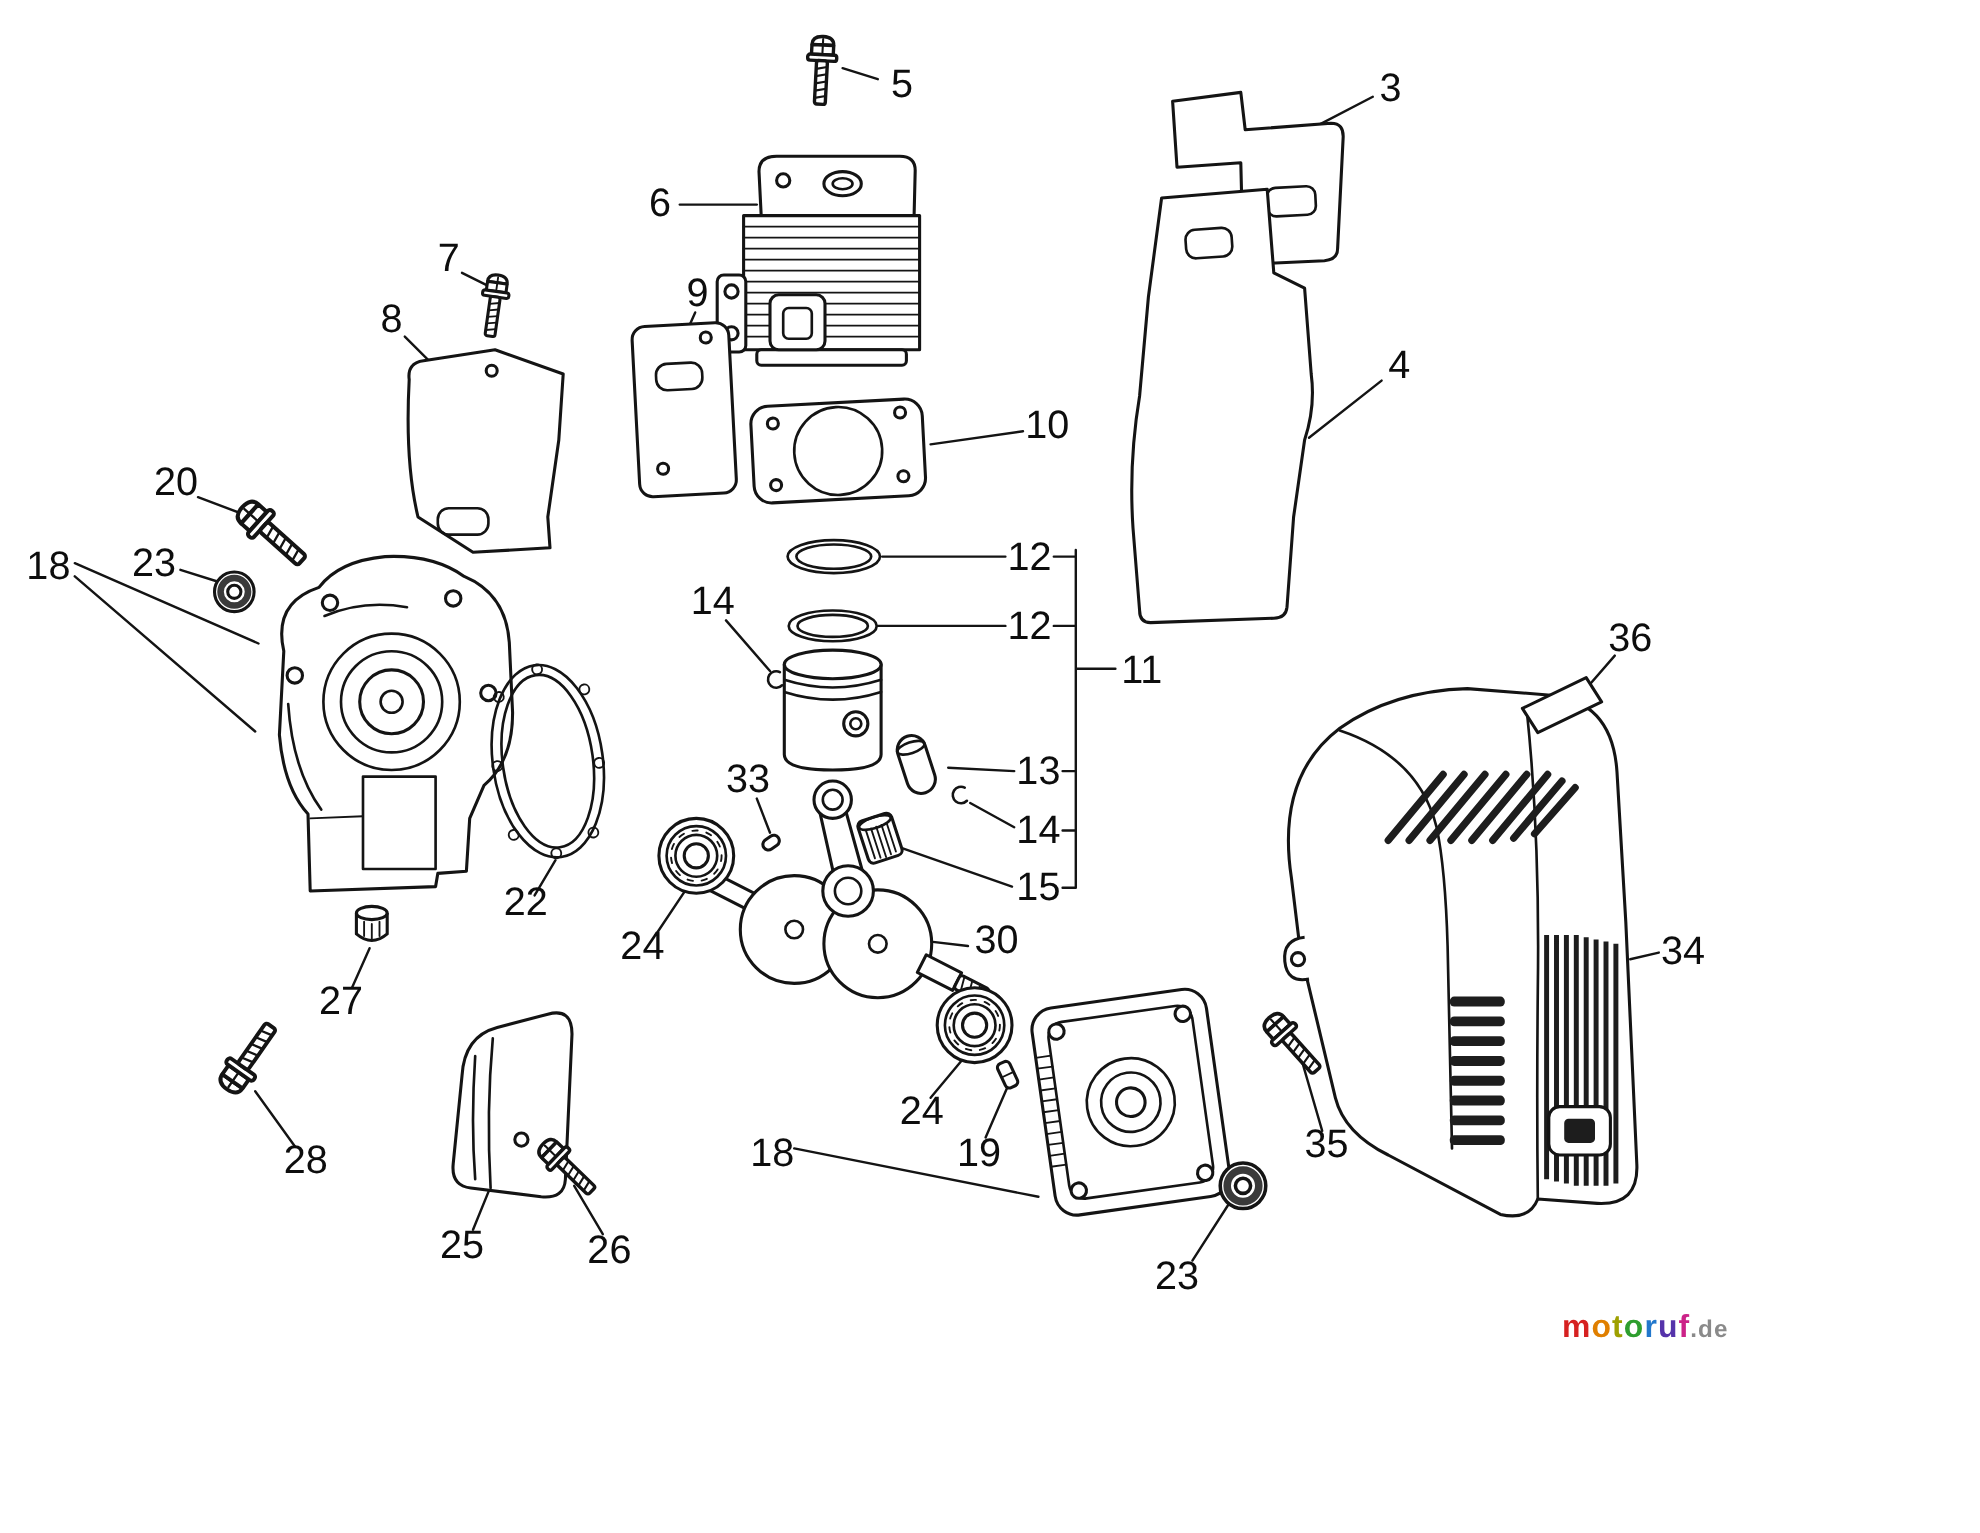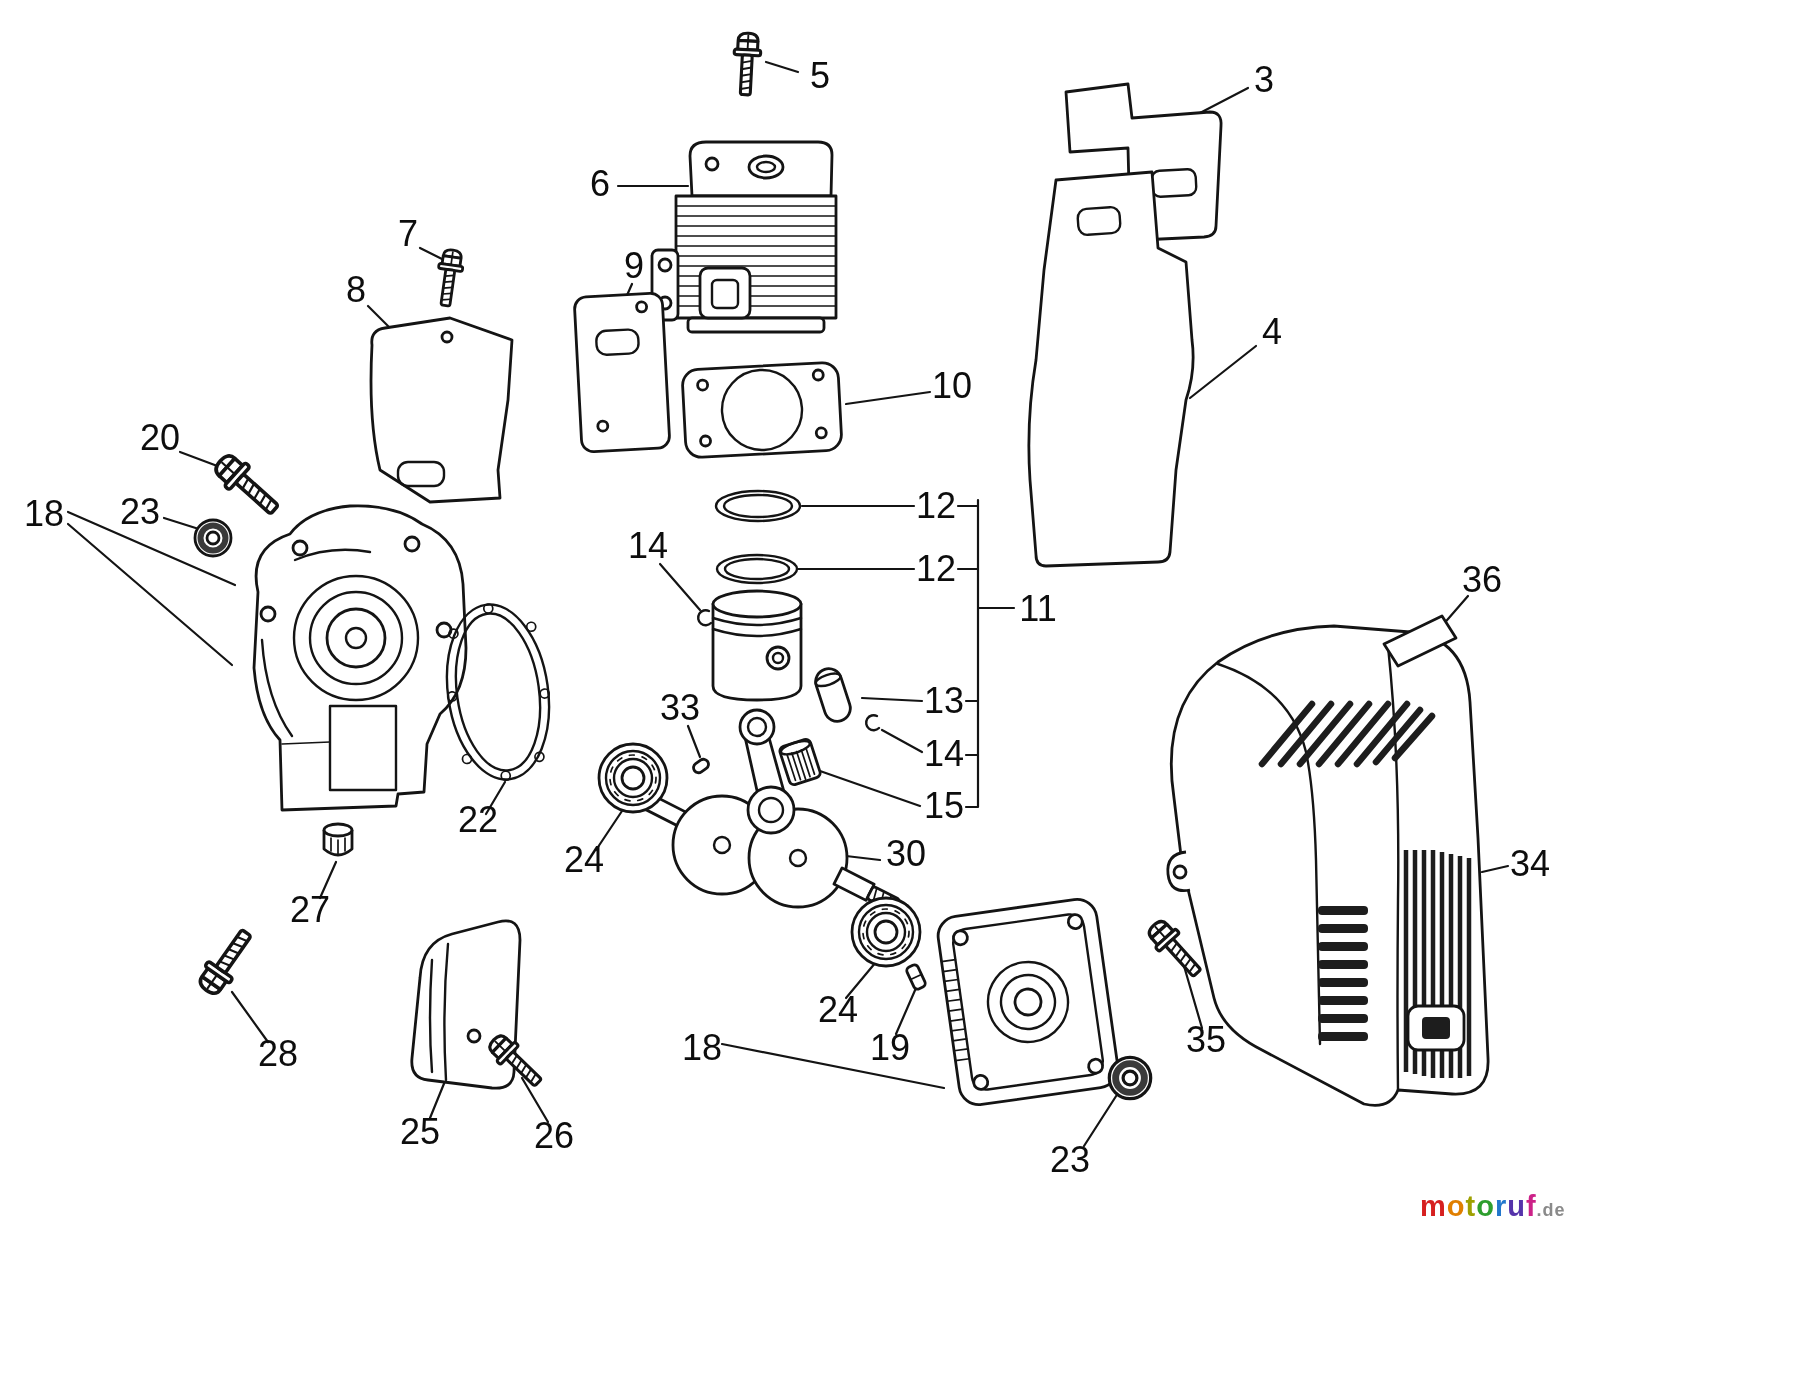--- a/index.html
+++ b/index.html
@@ -11,21 +11,21 @@
   svg .thin{fill:none;stroke:#141414;stroke-width:1.7;stroke-linecap:round;}
   svg .dark{fill:#1d1d1d;stroke:none;}
   svg .slot{fill:none;stroke:#1d1d1d;stroke-width:4.5;}
   svg .slot2{fill:none;stroke:#1d1d1d;stroke-width:6.5;stroke-linecap:round;}
   svg .ring{fill:none;stroke:#3a3a3a;stroke-width:6;}
   svg .leader{fill:none;stroke:#141414;stroke-width:2.2;stroke-linecap:round;}
   svg text.part-num{font-family:"Liberation Sans",sans-serif;font-size:36px;fill:#0d0d0d;
         text-anchor:middle;font-weight:400;}
   .watermark{position:absolute;left:1420px;top:1190px;font-weight:bold;font-size:29px;
         letter-spacing:1px;white-space:nowrap;}
-  .watermark .wm-suffix{font-size:18px;color:#8a8a8a;margin-top:40px;}
+  .watermark .wm-suffix{font-size:22px;color:#8a8a8a;margin-top:40px;}
 </style>
 </head>
 <body>
 
 <div class="page">
 <svg id="diagram-svg" width="1800" height="1394" viewBox="0 0 1800 1394">
 
   <defs>
     <g id="bolt">
       <path class="shape" d="M -9,-1 Q -9,-8 0,-8 Q 9,-8 9,-1 Z"></path>

